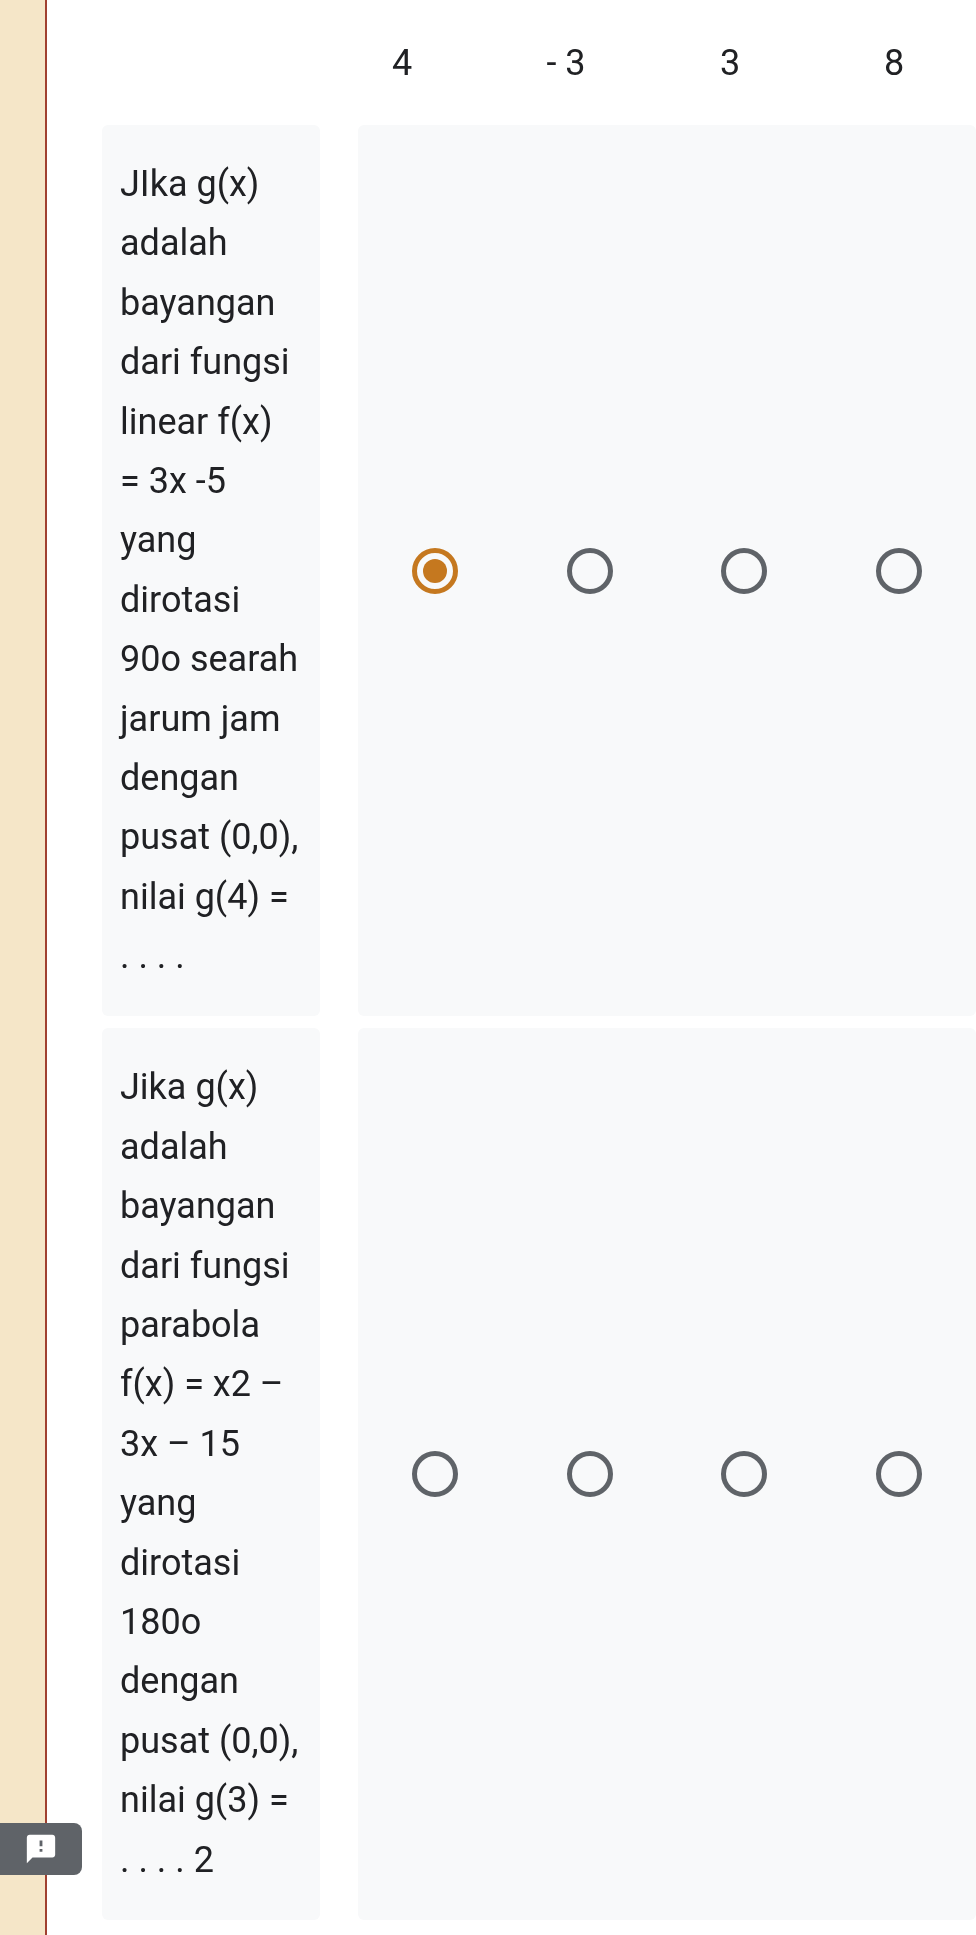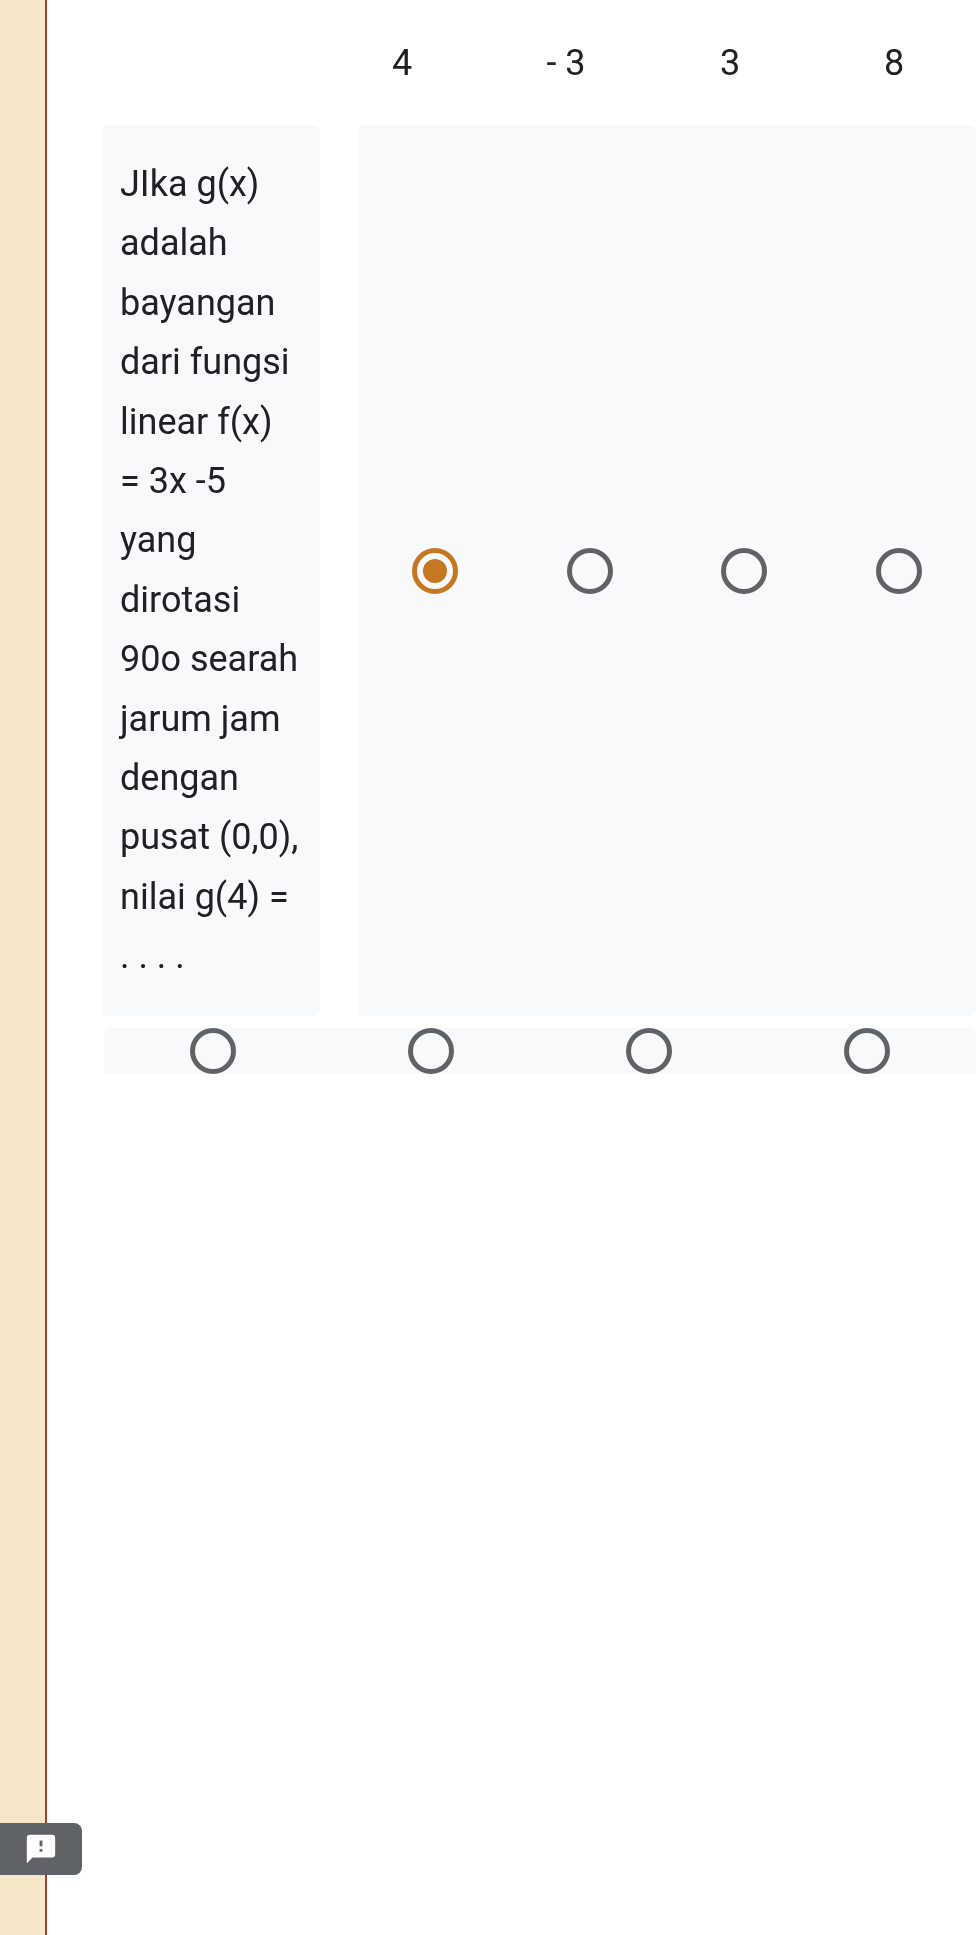--- a/index.html
+++ b/index.html
@@ -158,20 +158,21 @@
         <div class="radio-cell">
           <div class="radio"></div>
         </div>
         <div class="radio-cell">
           <div class="radio"></div>
         </div>
       </div>
     </div>
 
     <div class="table-row">
+      <div class="question-cell">Jika g(x) adalah bayangan dari fungsi parabola  f(x)  = x2 – 3x – 15 yang dirotasi 180o dengan pusat (0,0), nilai g(3) = . . . . 2</div>
       <div class="radio-cells">
         <div class="radio-cell">
           <div class="radio"></div>
         </div>
         <div class="radio-cell">
           <div class="radio"></div>
         </div>
         <div class="radio-cell">
           <div class="radio"></div>
         </div>

